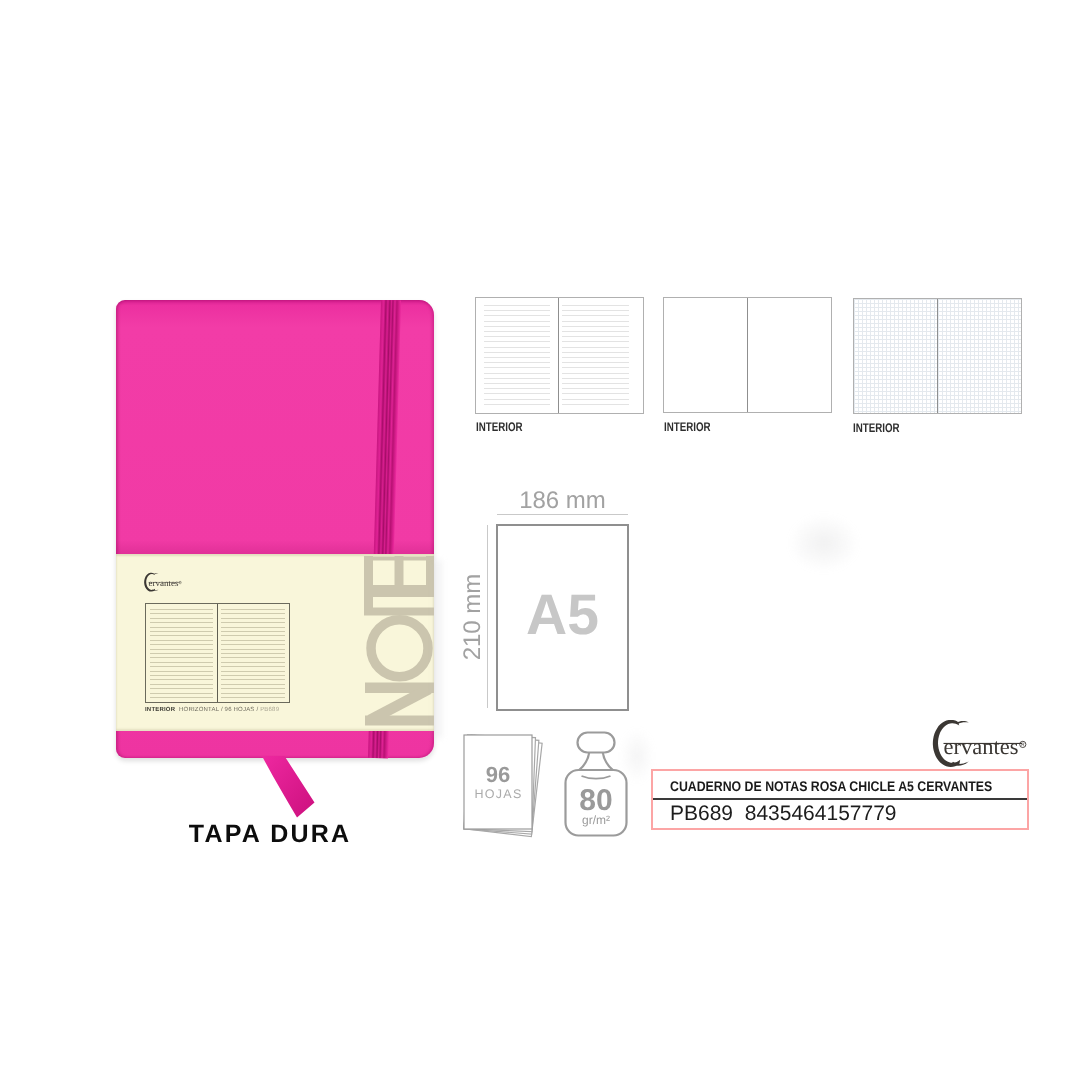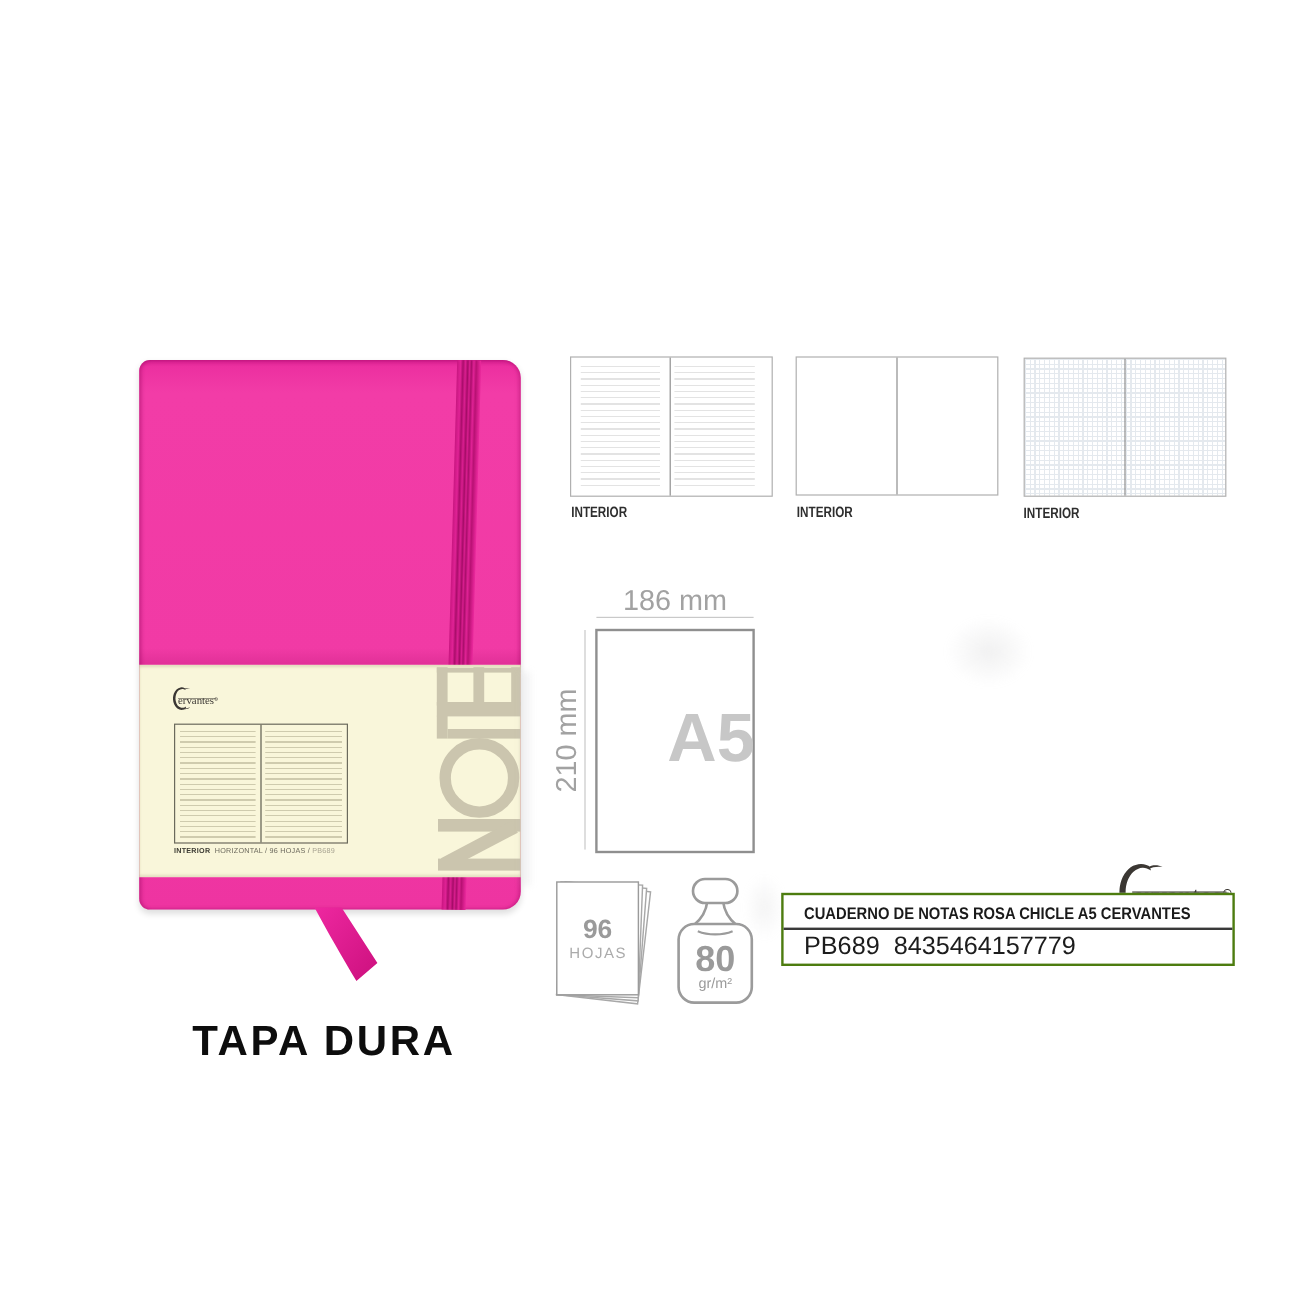--- a/index.html
+++ b/index.html
@@ -86,21 +86,21 @@
   <path d="M12,0 L34.5,0 L64.5,46.5 L47,61.5 C35.5,42 22.5,20 12,0 Z" fill="url(#ribg)"></path>
 </svg>
 
 <div class="abs" style="left:434px;top:560px;width:8px;height:178px;background:rgba(190,190,195,.18);filter:blur(3px);"></div>
 
 <div class="abs" style="left:788px;top:514px;width:72px;height:58px;background:radial-gradient(ellipse at center,rgba(190,190,192,.22),rgba(190,190,192,0) 70%);filter:blur(3px);"></div>
 
 <div class="abs" style="left:620px;top:728px;width:34px;height:56px;background:radial-gradient(ellipse at center,rgba(195,195,197,.18),rgba(195,195,197,0) 70%);filter:blur(3px);"></div>
 
 <div class="abs" style="left:120px;top:822.5px;width:300px;text-align:center;
-  font-size:35px;font-weight:bold;letter-spacing:2.2px;color:#0d0d0d;transform:translateY(-3px);margin-top:28px;">TAPA DURA</div>
+  font-size:25px;font-weight:bold;letter-spacing:2.2px;color:#0d0d0d;transform:translateY(-3px);">TAPA DURA</div>
 
 <div class="abs" style="left:475px;top:297px;width:167px;height:115px;border:1px solid #b0b0b0;background:#fff;">
   <div class="abs" style="left:8px;top:7px;width:66px;height:101px;
     background:repeating-linear-gradient(180deg,#e3e3e3 0 1px,transparent 1px 5.2px);"></div>
   <div class="abs" style="left:86px;top:7px;width:67px;height:101px;
     background:repeating-linear-gradient(180deg,#e3e3e3 0 1px,transparent 1px 5.2px);"></div>
   <div class="abs" style="left:82px;top:0;width:1px;height:115px;background:#8f8f8f;"></div>
 </div>
 
 <div class="abs" style="left:476px;top:420px;font-size:12.5px;font-weight:bold;letter-spacing:0;color:#2e2e2e;transform:scaleX(.78);transform-origin:0 0;">INTERIOR</div>
@@ -114,21 +114,21 @@
 <div class="abs" style="left:853px;top:298px;width:167px;height:114px;border:1px solid #b0b0b0;background:#fff;
   background-image:repeating-linear-gradient(90deg,#e4e9ee 0 1px,transparent 1px 4px),
                    repeating-linear-gradient(180deg,#e4e9ee 0 1px,transparent 1px 4px);">
   <div class="abs" style="left:83px;top:0;width:1px;height:114px;background:#8f8f8f;"></div>
 </div>
 
 <div class="abs" style="left:853px;top:421px;font-size:12.5px;font-weight:bold;letter-spacing:0;color:#2e2e2e;transform:scaleX(.78);transform-origin:0 0;">INTERIOR</div>
 
 <div class="abs" style="left:496px;top:524px;width:129px;height:183px;border:2px solid #8f8f8f;background:#fff;"></div>
 
-<div class="abs" style="left:496px;top:582px;width:133px;text-align:right;font-size:57px;font-weight:bold;color:#c7c7c7;">A5</div>
+<div class="abs" style="left:496px;top:582px;width:133px;text-align:center;font-size:57px;font-weight:bold;color:#c7c7c7;">A5</div>
 
 <div class="abs" style="left:496px;top:487px;width:133px;text-align:center;font-size:24px;color:#a2a2a2;">186 mm</div>
 
 <div class="abs" style="left:497px;top:514px;width:131px;height:1px;background:#c9c9c9;"></div>
 
 <div class="abs" style="left:383px;top:603px;width:180px;text-align:center;font-size:24px;color:#a2a2a2;transform:rotate(-90deg);">210 mm</div>
 
 <div class="abs" style="left:487px;top:525px;width:1px;height:183px;background:#c9c9c9;"></div>
 
 <svg class="abs" style="left:455px;top:728px;" width="100" height="112" viewBox="0 0 100 112">
@@ -157,21 +157,21 @@
     <path d="M21.5,48 C30,51.6 42,51.6 50.5,48" stroke-width="1.8"></path>
   </g>
   <text x="36" y="81.5" text-anchor="middle" font-size="30" font-weight="bold" fill="#9a9a9a">80</text>
   <text x="36" y="95.5" text-anchor="middle" font-size="12" fill="#9a9a9a">gr/m²</text>
 </svg>
 
 <svg class="abs" style="left:930px;top:717px;" width="100" height="52" viewBox="0 0 100 52">
   <use href="#cervlogo"></use>
 </svg>
 
-<div class="abs" style="left:651px;top:744px;width:374px;height:57px;border:2px solid #4d7c0f;background:#fff;">
+<div class="abs" style="left:651px;top:769px;width:374px;height:57px;border:2px solid #fca5a5;background:#fff;">
 
   <div class="abs" style="left:17px;top:7px;font-size:14px;font-weight:bold;color:#1a1a1a;letter-spacing:0;white-space:nowrap;transform:scaleX(.88);transform-origin:0 0;">CUADERNO DE NOTAS ROSA CHICLE A5 CERVANTES</div>
 
   <div class="abs" style="left:0;top:27px;width:374px;height:1.5px;background:#3a3a3a;"></div>
 
   <div class="abs" style="left:17px;top:31px;font-size:21px;color:#1c1c1c;">PB689&nbsp;&nbsp;8435464157779</div>
 </div>
 
 </div>
 

